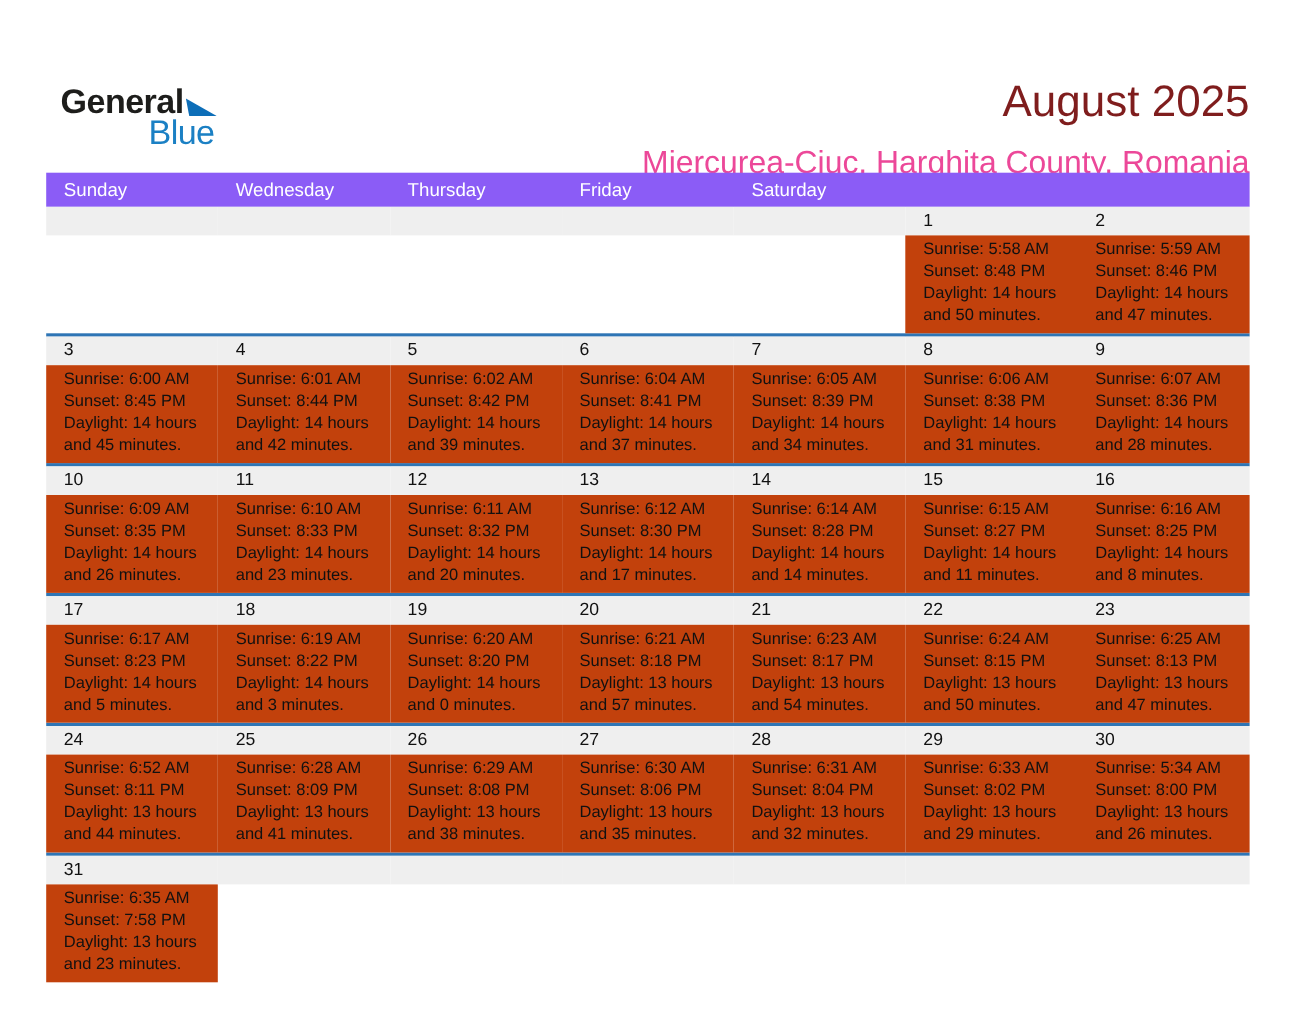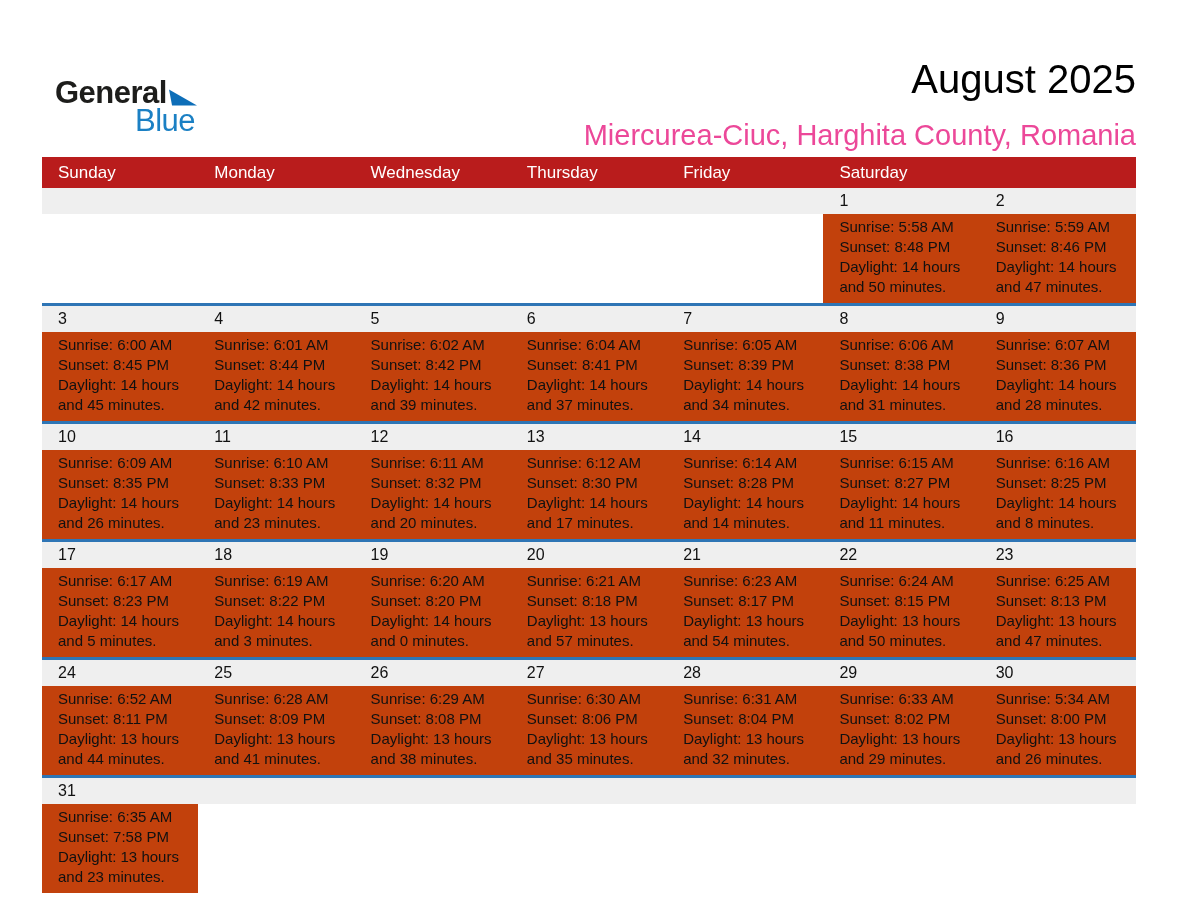--- a/index.html
+++ b/index.html
@@ -11,29 +11,29 @@
   }
 
   
   .logo { position:absolute; left:55px; top:78px; width:142px; }
   .logo-row1 { display:flex; align-items:flex-end; }
   .logo-word1 { font-size:31px; line-height:30px; color:#1d1d1b; letter-spacing:-0.5px;font-weight:bold; }
   .logo-triangle { display:block; margin-left:2px; }
   .logo-row2 { text-align:right; font-size:31px; line-height:26px; color:#1b80c4; letter-spacing:-0.5px; padding-right:2px; }
 
   .titles { position:absolute; right:52px; top:56px; text-align:right; }
-  .titles h1 { font-size:40px; font-weight:400; color:#000000; line-height:46px; }
+  .titles h1 { font-size:40px; font-weight:400; color:#7f1d1d; line-height:46px;margin-top:13px; }
   .titles h2 { font-size:29px; font-weight:400; color:#ec4899; line-height:34px; margin-top:16px; }
 
   
   .calendar { position:absolute; left:42px; top:157px; width:1094px; }
 
   .weekday-row {
     display:grid; grid-template-columns:repeat(7,1fr);
-    background:#b91c1c; height:31px;
+    background:#8b5cf6; height:31px;
   }
   .weekday-cell {
     color:#ffffff; font-size:17px; line-height:31px; padding-left:16px;
     white-space:nowrap; overflow:hidden;
   }
 
   .week-row { display:grid; grid-template-columns:repeat(7,1fr); }
   .week-row + .week-row { border-top:3px solid #2E75B5; }
 
   .day-cell { display:flex; flex-direction:column; min-height:107px; }
@@ -58,21 +58,20 @@
 </div>
 
 <div class="titles">
   <h1>August 2025</h1>
   <h2>Miercurea-Ciuc, Harghita County, Romania</h2>
 </div>
 
 <div class="calendar">
   <div class="weekday-row">
       <div class="weekday-cell">Sunday</div>
-      <div class="weekday-cell">Monday</div>
       <div class="weekday-cell">Wednesday</div>
       <div class="weekday-cell">Thursday</div>
       <div class="weekday-cell">Friday</div>
       <div class="weekday-cell">Saturday</div>
     </div>
   <div>
       <div class="week-row">
         <div class="day-cell">
           <div class="day-band"></div>
         </div>

